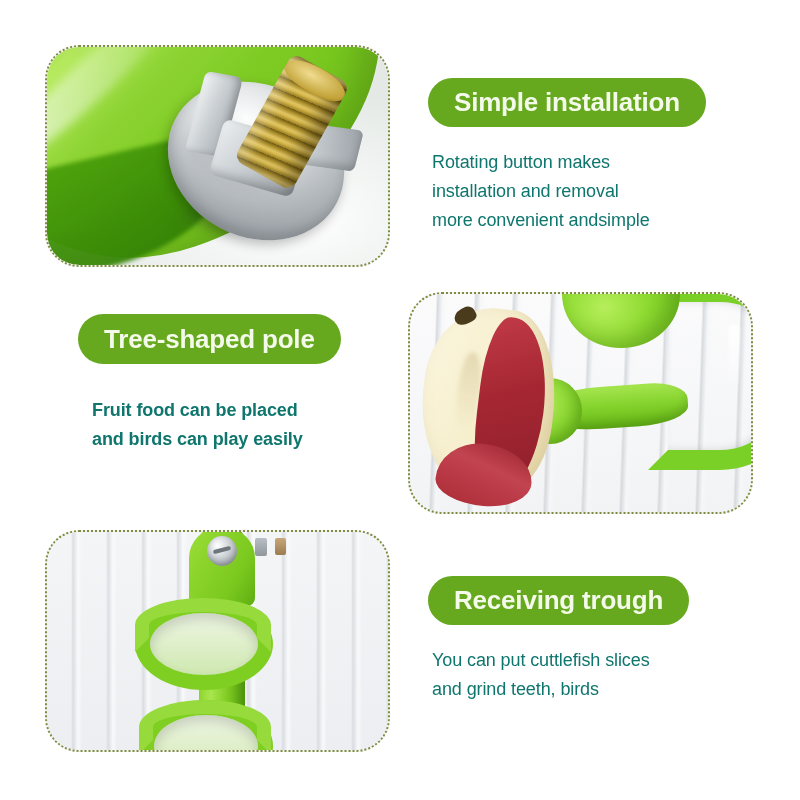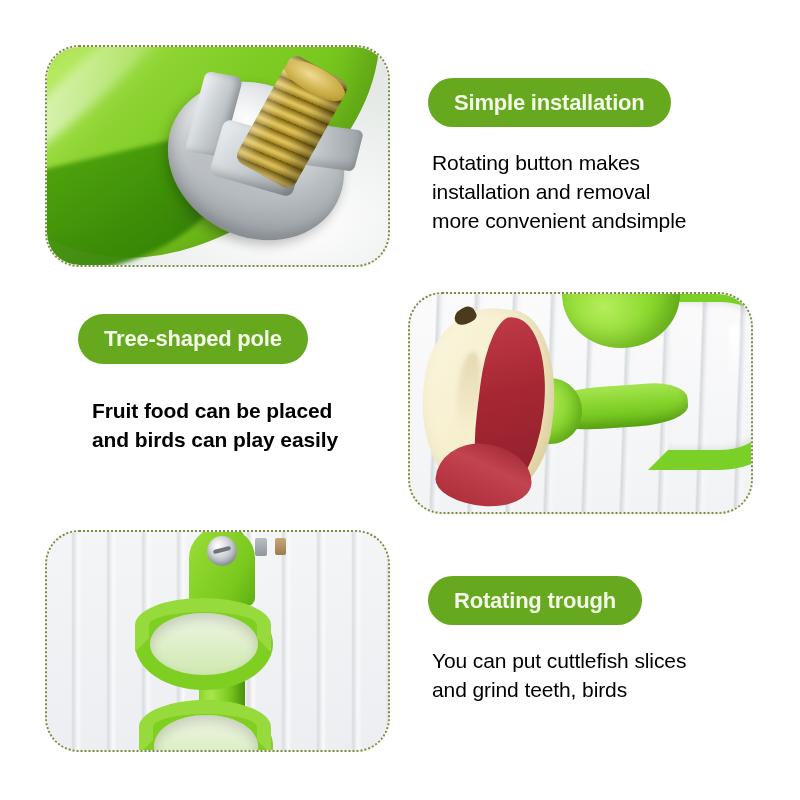--- a/index.html
+++ b/index.html
@@ -38,33 +38,33 @@
 
   
   .pill {
     position: absolute;
     display: flex;
     align-items: center;
     justify-content: center;
     background: #66a81e;
     border-radius: 26px;
     color: #f4fae9;
-    font-size: 22px;
+    font-size: 26px;
     font-weight: bold;
     letter-spacing: -0.2px;
     white-space: nowrap;
     box-sizing: border-box;
     padding: 14px 26px;
   }
 
   
   .body-copy {
     position: absolute;
-    color: #000000;
-    font-size: 21px;
+    color: #0f766e;
+    font-size: 18px;
     line-height: 29px;
     letter-spacing: -0.1px;
     white-space: pre-line;
   }
 
   
   #photo-1 { left: 45px;  top: 45px;  width: 345px; height: 222px; }
   .p1-bg {
     position: absolute; inset: 0;
     background:
@@ -454,18 +454,18 @@
       <div class="p3-bowl-bot-rim"></div>
       <div class="p3-bowl-top"></div>
       <div class="p3-bowl-top-rim"></div>
       <div class="p3-screw"></div>
       <div class="p3-screw-slot"></div>
       <div class="p3-clip-a"></div>
       <div class="p3-clip-b"></div>
     </div>
   </div>
 
-  <div class="pill" id="pill-3">Rotating trough</div>
+  <div class="pill" id="pill-3">Receiving trough</div>
 
   <div class="body-copy" id="copy-3">You can put cuttlefish slices
 and grind teeth, birds</div>
 
 </div>
 
 </body></html>

